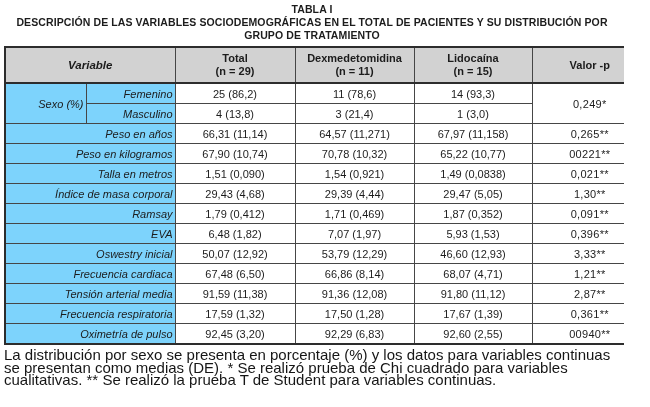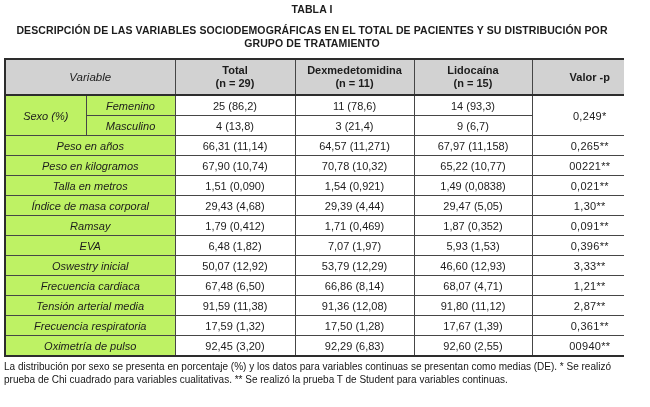--- a/index.html
+++ b/index.html
@@ -14,21 +14,21 @@
 
   
   .title{
     padding-top:3px;
     text-align:center;
     font-weight:bold;
     font-size:10.5px;
     line-height:13px;
     letter-spacing:0.1px;
   }
-  .title .desc{margin:8px 14px;}
+  .title .desc{margin:0 14px;}
 
   
   table.main{
     border-collapse:collapse;
     table-layout:fixed;
     width:643px;
     margin:4px 3px 0 4px;
     border:2px solid #2d2d2d;
   }
   col.c-sexo{width:81px;}
@@ -48,35 +48,36 @@
     overflow:hidden;
   }
   thead tr{border-bottom:2px solid #2d2d2d;}
   thead th{
     height:34px;
     background:#d2d2d2;
     font-weight:bold;
     line-height:13px;
   }
   th.var-head{
-    font-weight:normal;
+    font-weight:bold;
     font-style:italic;
     font-size:11.5px;
   }
   tbody td{height:19px;background:#ffffff;}
   td.gray{
-    background:#bef264;
+    background:#7dd3fc;
     font-style:italic;
+    text-align:right;
   }
   td.pv{letter-spacing:0.3px;margin-top:34px;}
 
   
   .footnote{
     margin:4px 4px 0 4px;
-    font-size:10px;
+    font-size:15px;
     line-height:12.5px;
     text-align:left;
     color:#161616;
   }
 </style>
 </head>
 <body>
 
 <div class="page">
 
@@ -118,21 +119,21 @@
         <td class="gray">Femenino</td>
         <td>25 (86,2)</td>
         <td>11 (78,6)</td>
         <td>14 (93,3)</td>
         <td rowspan="2" class="pv">0,249*</td>
       </tr>
       <tr>
         <td class="gray">Masculino</td>
         <td>4 (13,8)</td>
         <td>3 (21,4)</td>
-        <td>9 (6,7)</td>
+        <td>1 (3,0)</td>
       </tr>
 
       <tr>
         <td colspan="2" class="gray">Peso en años</td>
         <td>66,31 (11,14)</td>
         <td>64,57 (11,271)</td>
         <td>67,97 (11,158)</td>
         <td class="pv">0,265**</td>
       </tr>
       <tr>

